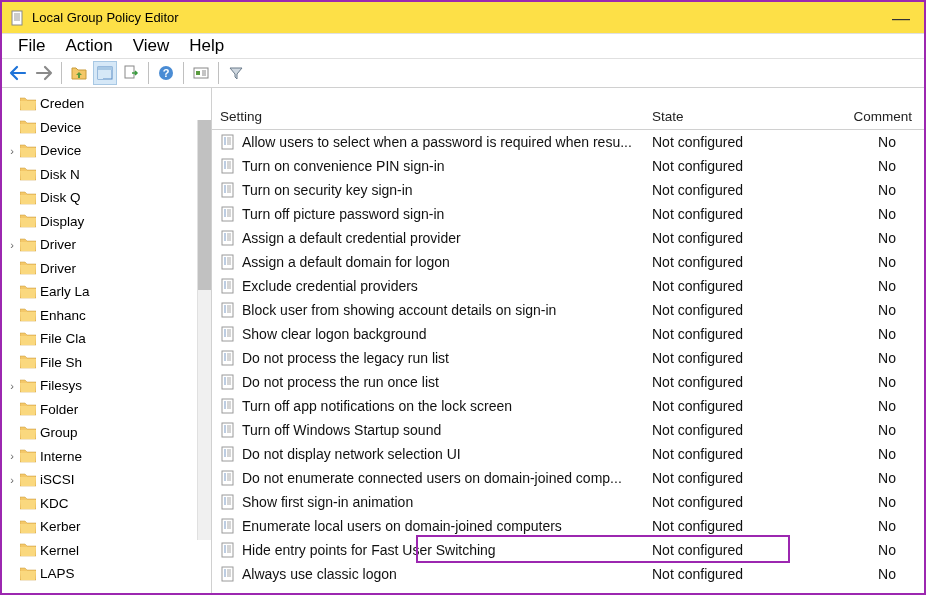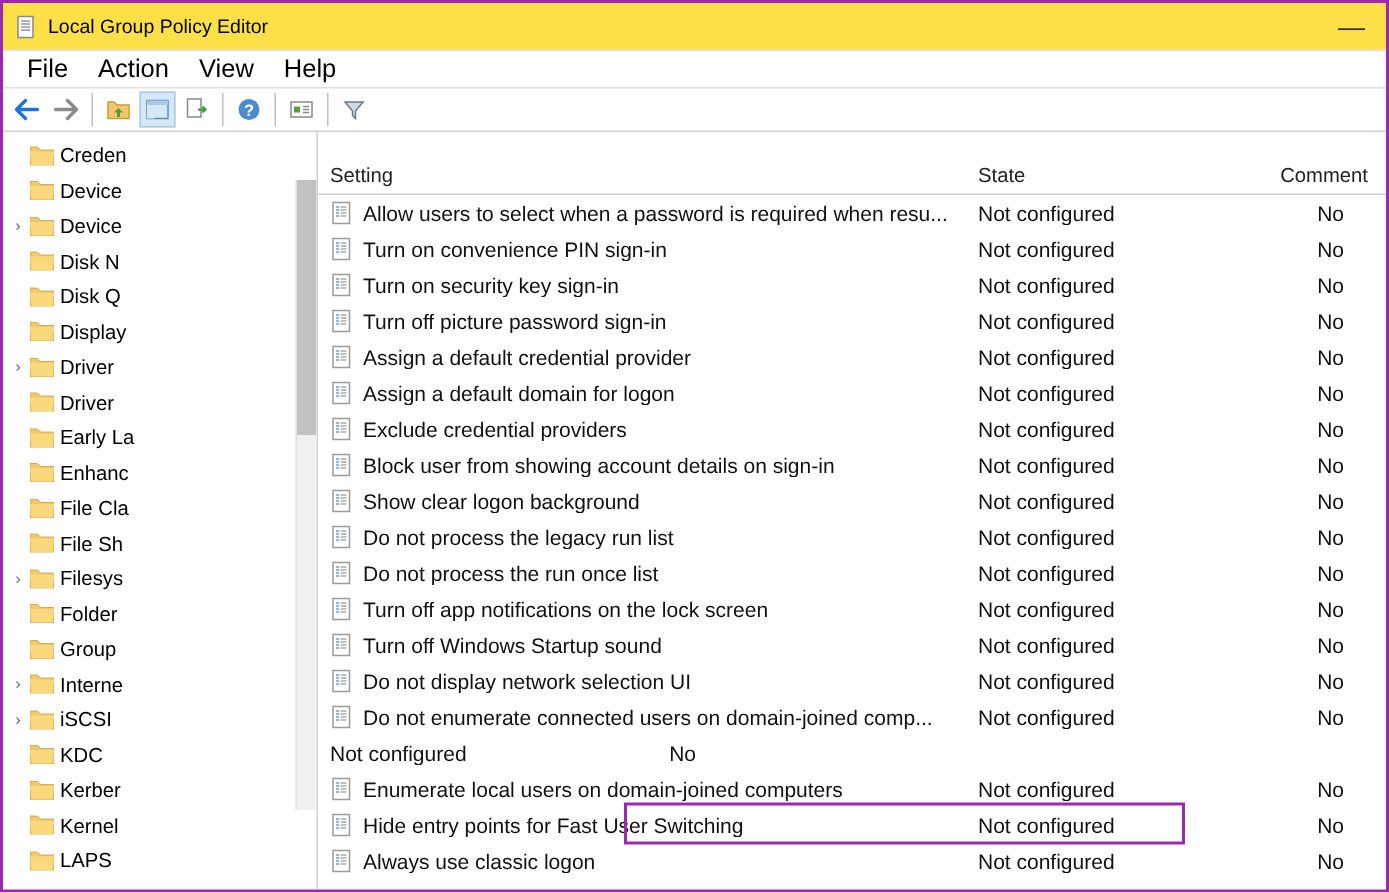--- a/index.html
+++ b/index.html
@@ -565,20 +565,34 @@
                 <line x1="7" y1="8" x2="11" y2="8" stroke="#aaa"></line>
                 <line x1="4" y1="10" x2="6" y2="10" stroke="#7a9ac4"></line>
                 <line x1="7" y1="10" x2="11" y2="10" stroke="#aaa"></line>
               </svg>
               <span>Do not enumerate connected users on domain-joined comp...</span>
             </div>
             <div class="cell cell-state">Not configured</div>
             <div class="cell cell-comment">No</div>
           </div>
           <div class="list-row">
+            <div class="cell cell-setting">
+              <svg class="policy-icon" viewBox="0 0 16 16">
+                <rect x="2" y="1" width="11" height="14" fill="#fff" stroke="#9a9a9a"></rect>
+                <line x1="4" y1="4" x2="6" y2="4" stroke="#7a9ac4"></line>
+                <line x1="7" y1="4" x2="11" y2="4" stroke="#aaa"></line>
+                <line x1="4" y1="6" x2="6" y2="6" stroke="#7a9ac4"></line>
+                <line x1="7" y1="6" x2="11" y2="6" stroke="#aaa"></line>
+                <line x1="4" y1="8" x2="6" y2="8" stroke="#7a9ac4"></line>
+                <line x1="7" y1="8" x2="11" y2="8" stroke="#aaa"></line>
+                <line x1="4" y1="10" x2="6" y2="10" stroke="#7a9ac4"></line>
+                <line x1="7" y1="10" x2="11" y2="10" stroke="#aaa"></line>
+              </svg>
+              <span>Show first sign-in animation</span>
+            </div>
             <div class="cell cell-state">Not configured</div>
             <div class="cell cell-comment">No</div>
           </div>
           <div class="list-row">
             <div class="cell cell-setting">
               <svg class="policy-icon" viewBox="0 0 16 16">
                 <rect x="2" y="1" width="11" height="14" fill="#fff" stroke="#9a9a9a"></rect>
                 <line x1="4" y1="4" x2="6" y2="4" stroke="#7a9ac4"></line>
                 <line x1="7" y1="4" x2="11" y2="4" stroke="#aaa"></line>
                 <line x1="4" y1="6" x2="6" y2="6" stroke="#7a9ac4"></line>

